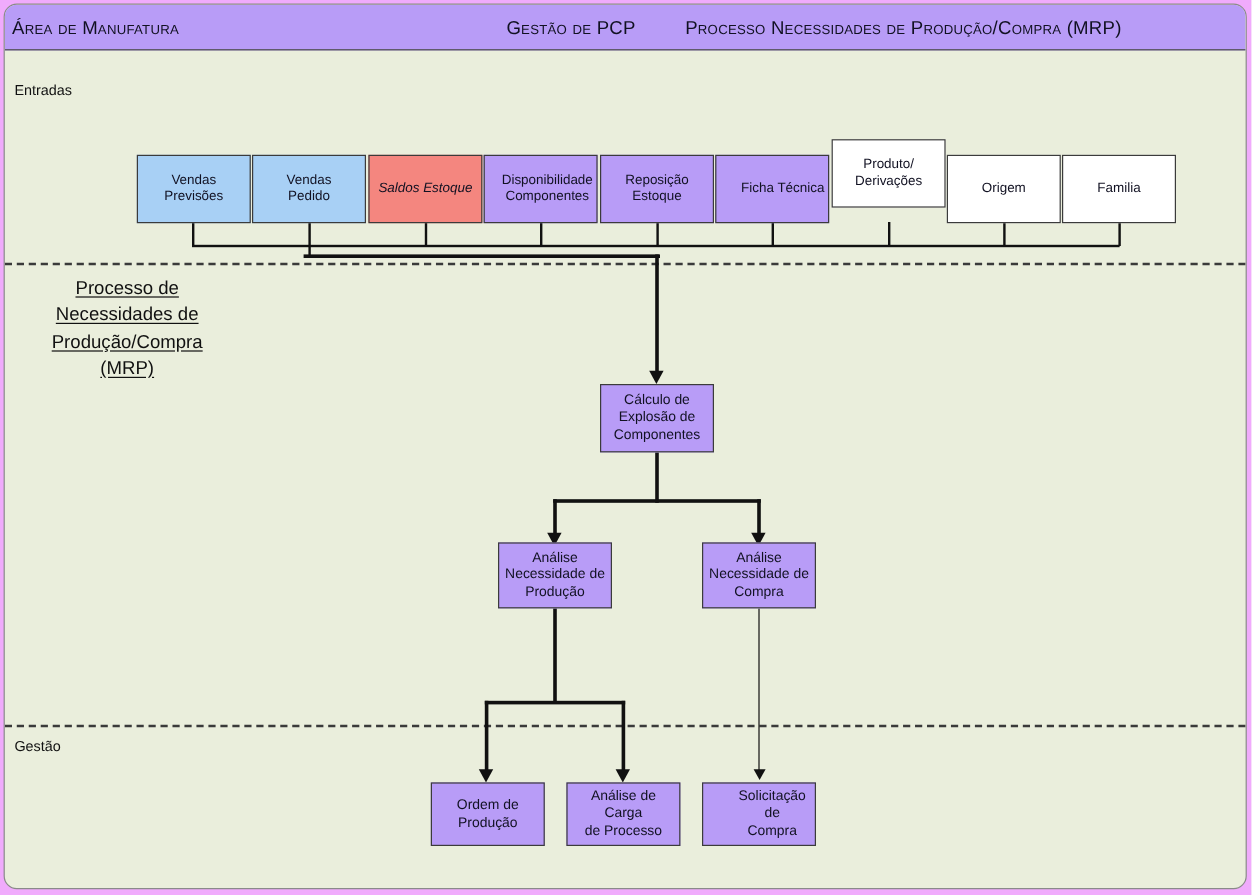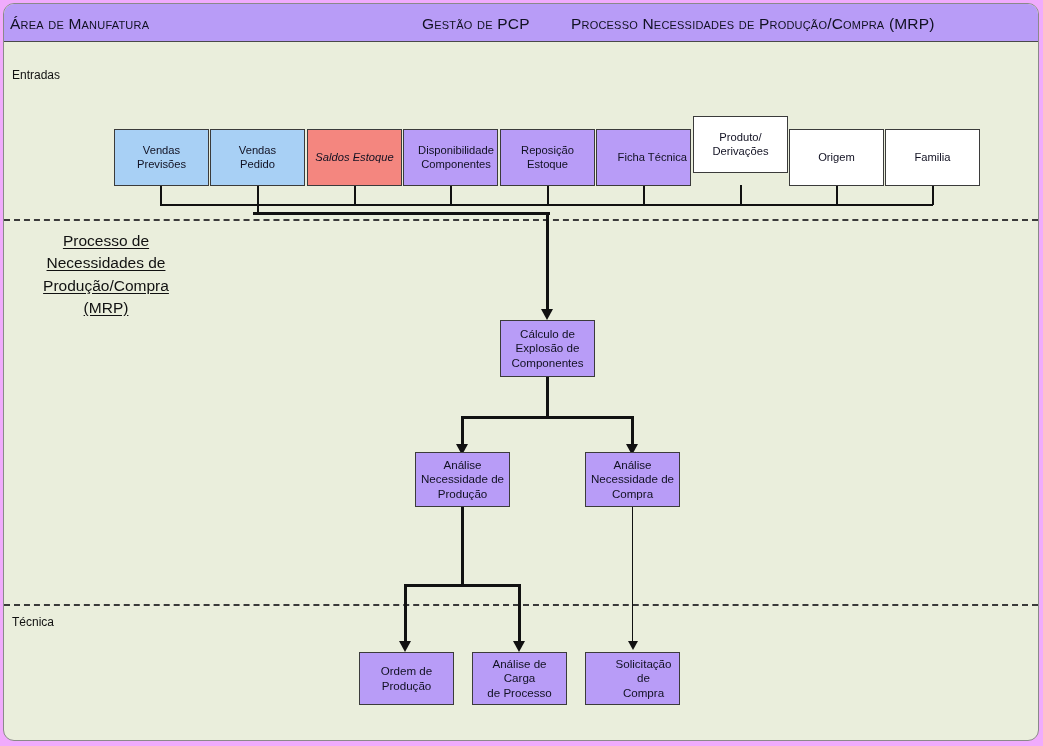--- a/index.html
+++ b/index.html
@@ -152,21 +152,21 @@
     <div class="titlebar">
       <div class="t t-area">Área de Manufatura</div>
       <div class="t t-gestao">Gestão de PCP</div>
       <div class="t t-proc">Processo Necessidades de Produção/Compra (MRP)</div>
     </div>
 
     <div class="divider" id="div1"></div>
     <div class="divider" id="div2"></div>
 
     <div class="lane-label" id="lbl-entradas">Entradas</div>
-    <div class="lane-label" id="lbl-saidas">Técnica</div>
+    <div class="lane-label" id="lbl-saidas">Gestão</div>
 
     <div id="lbl-processo">
       <span>Processo de</span><br>
       <span>Necessidades de</span><br>
       <span>Produção/Compra</span><br>
       <span>(MRP)</span>
     </div>
 
     <div class="ln thin-v" style="left:156px; top:181px; height:20px;"></div>
     <div class="ln thin-v" style="left:253px; top:181px; height:29px;"></div>

